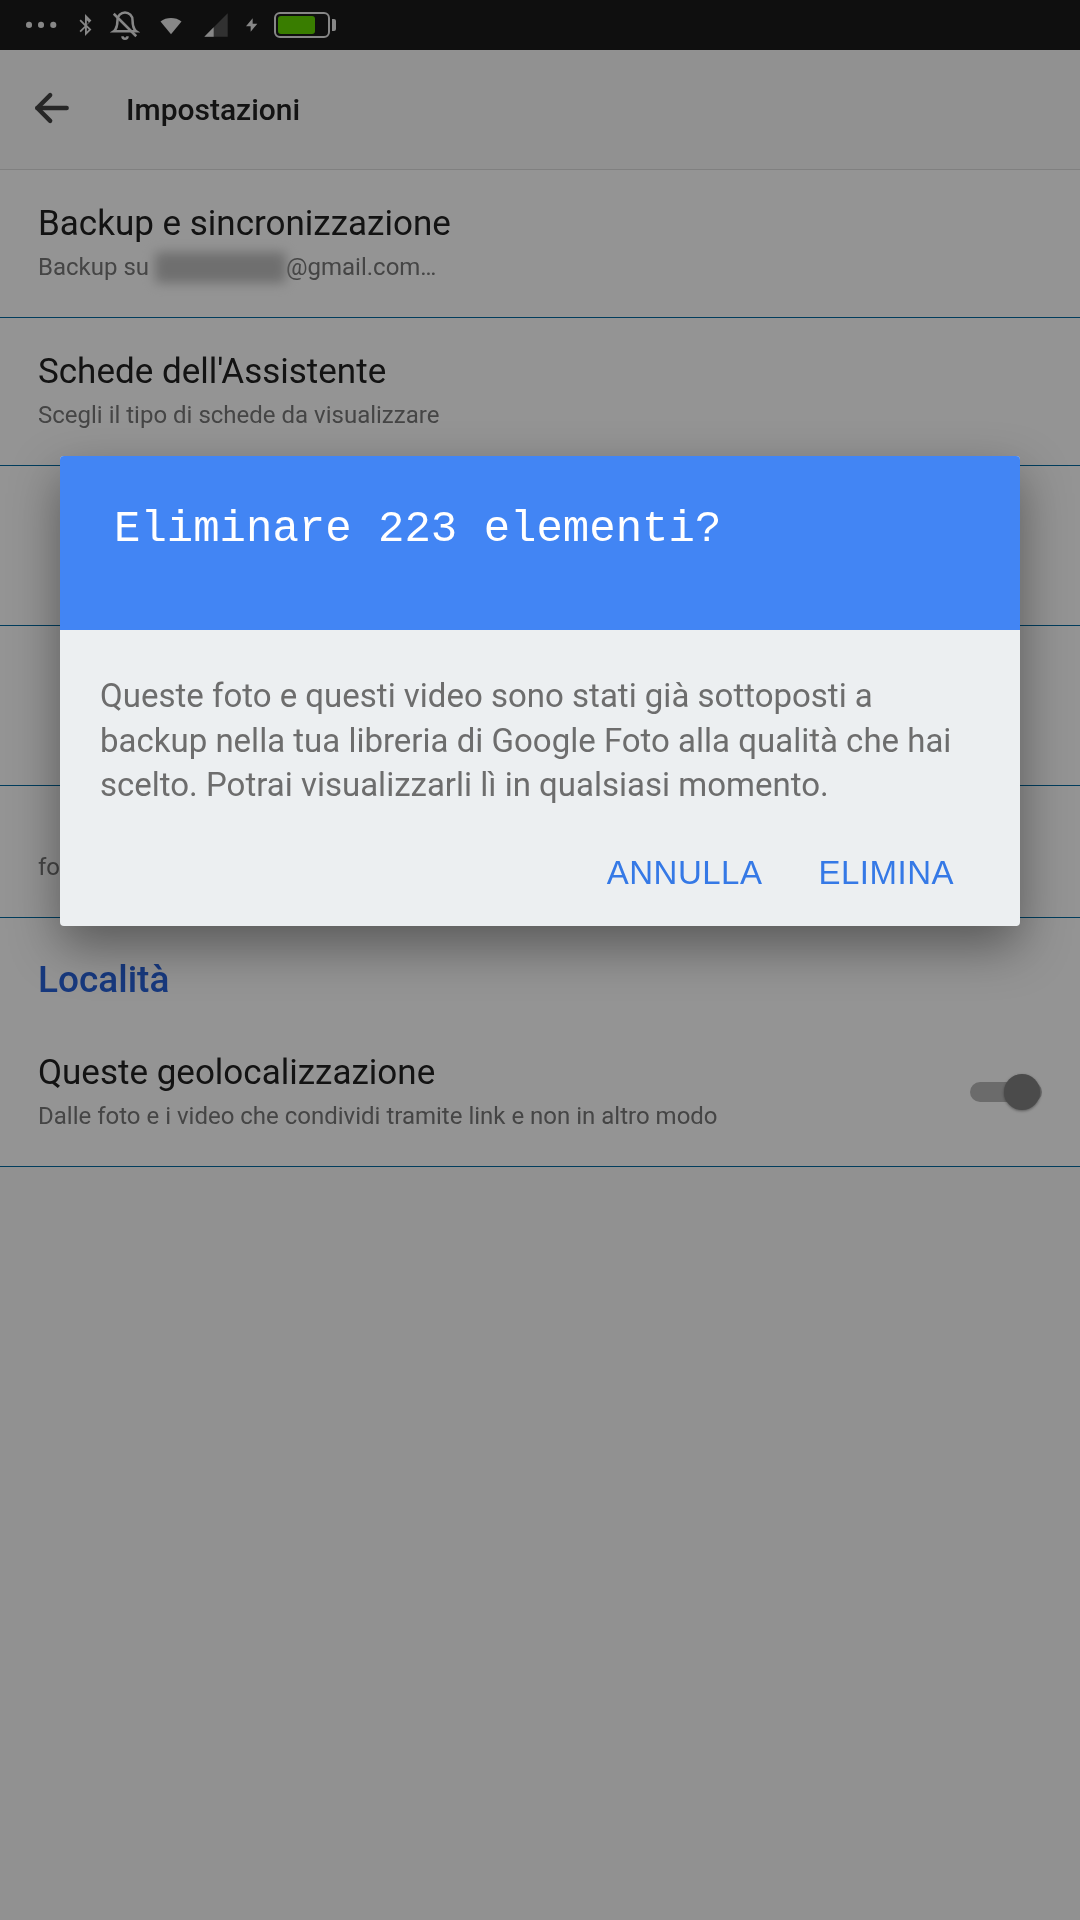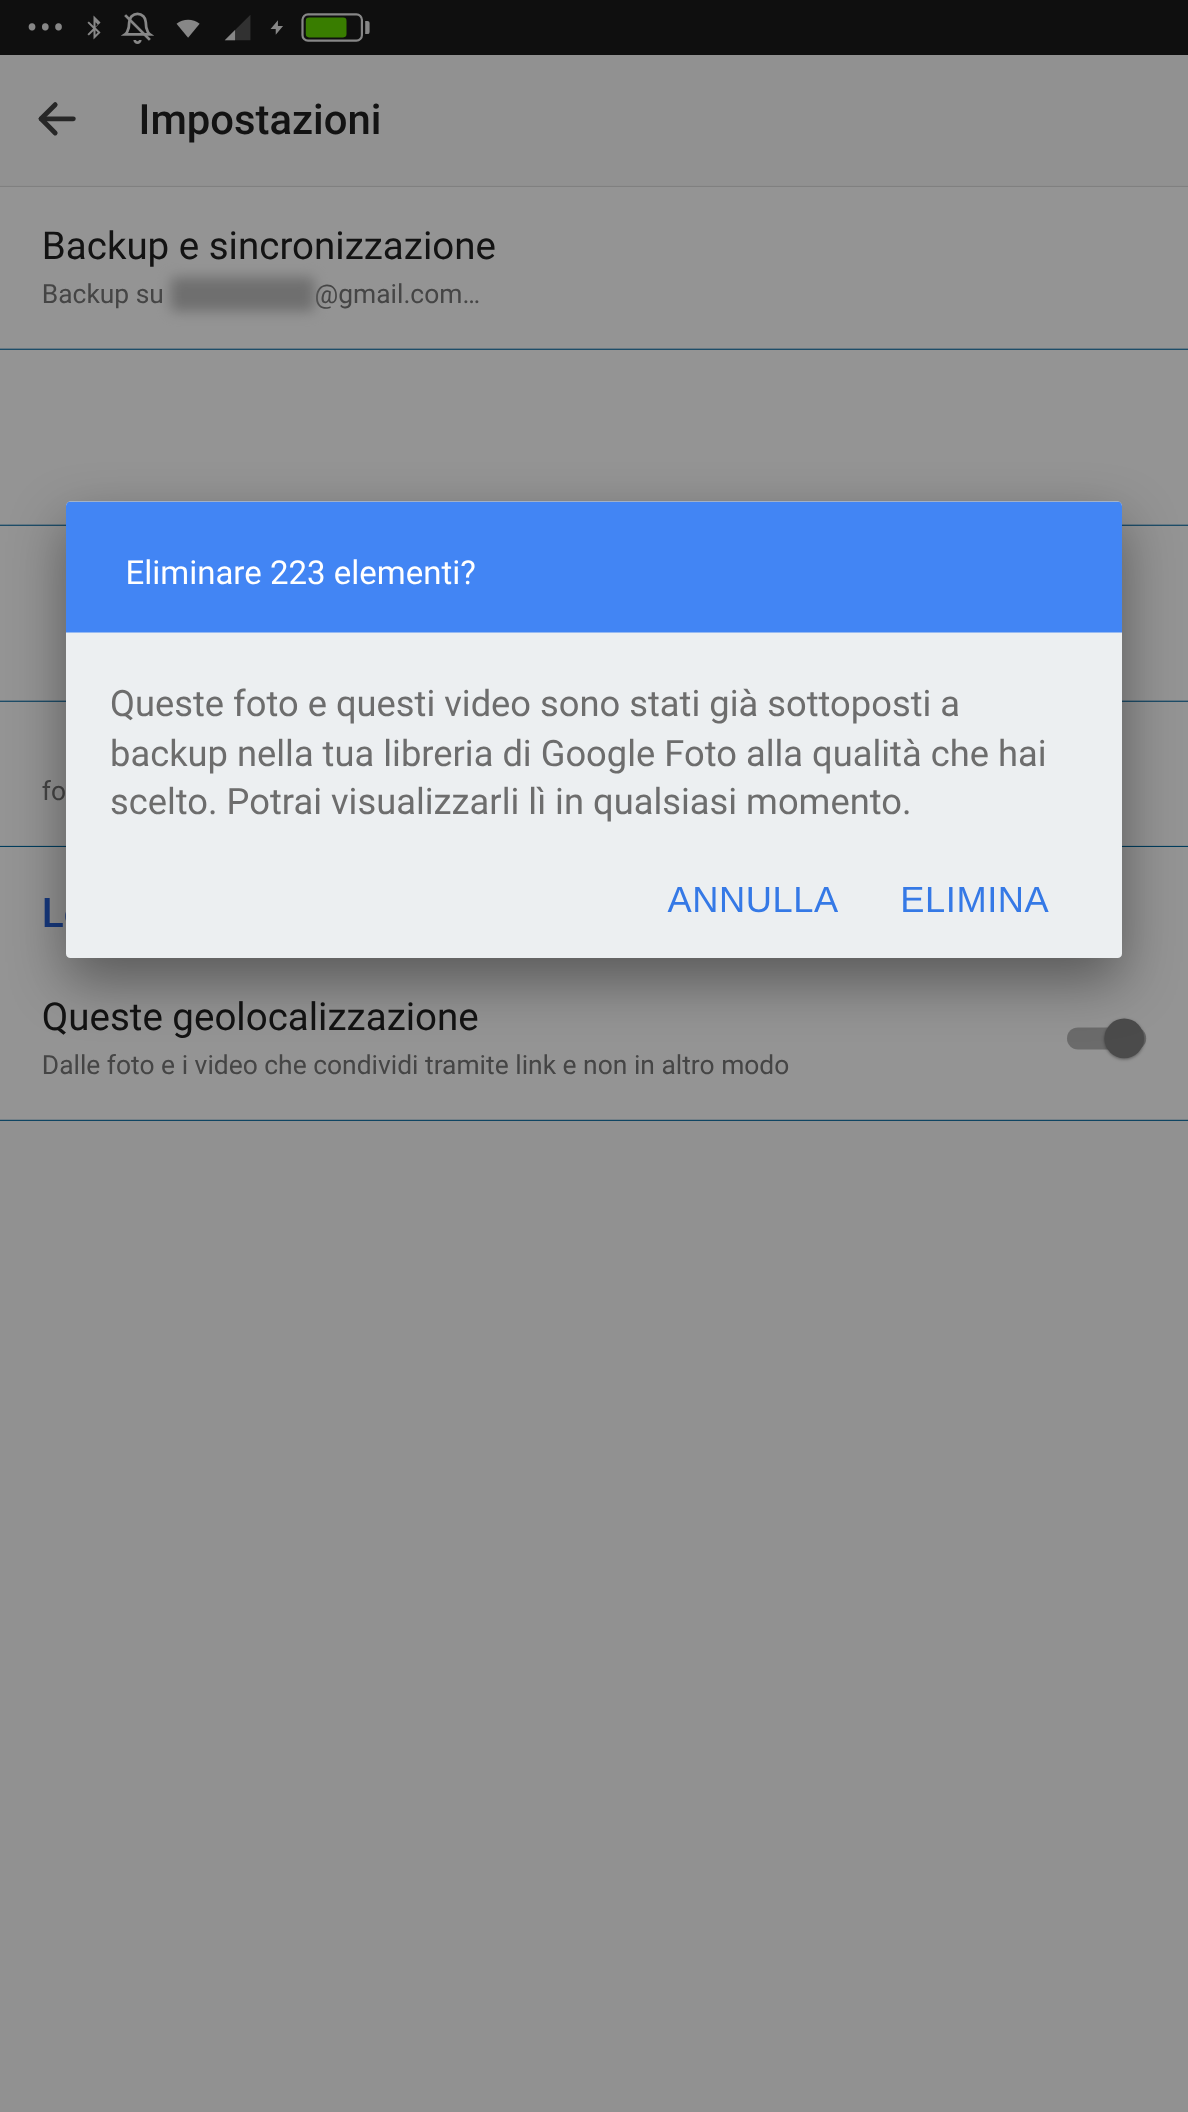--- a/index.html
+++ b/index.html
@@ -11,39 +11,39 @@
   .status-icons { display: flex; align-items: center; gap: 14px; }
   .status-icons svg { display: block; }
   .battery { display: flex; align-items: center; }
   .battery-body { width: 56px; height: 26px; border: 2px solid #e8e8e8; border-radius: 6px; position: relative; overflow: hidden; }
   .battery-fill { position: absolute; left: 2px; top: 2px; bottom: 2px; width: 70%; background: #63d800; border-radius: 3px; }
   .battery-tip { width: 4px; height: 12px; background: #e8e8e8; margin-left: 2px; border-radius: 0 2px 2px 0; }
 
   
   .app-bar { height: 120px; background: #fafafa; display: flex; align-items: center; padding: 0 30px; border-bottom: 1px solid #ddd; }
   .back-arrow { margin-right: 52px; }
-  .app-title { font-size: 38px; font-weight: 500; color: #222; }
+  .app-title { font-size: 30px; font-weight: 500; color: #222; }
 
   
   .list { background: #fff; }
   .item { padding: 32px 38px 34px; border-bottom: 1px solid #0369a1; }
   .item-title { font-size: 35px; color: #222; line-height: 1.25; }
   .item-sub { font-size: 24px; color: #777; margin-top: 6px; line-height: 1.3; }
   .item-sub .blur { display:inline-block; background:#bfbfbf; color:transparent; filter:blur(6px); border-radius:4px; vertical-align:baseline; }
   .section-label { font-size: 37px; font-weight: 500; color: #2962d9; padding: 40px 38px 18px; }
   .item.with-toggle { display:flex; align-items:center; gap:24px; }
   .item.with-toggle .text { flex:1; }
   .toggle { width:72px; height:40px; position:relative; }
   .toggle-track { position:absolute; left:0; right:0; top:10px; height:20px; background:#b9b9b9; border-radius:10px; }
   .toggle-thumb { position:absolute; top:2px; width:36px; height:36px; border-radius:50%; background:#818181; left:34px; box-shadow:0 1px 3px rgba(0,0,0,.4); }
 
   
   .scrim { position:absolute; inset:0; background:rgba(0,0,0,0.42); }
   .dialog { position:absolute; left:60px; right:60px; top:456px; background:#eceff1; border-radius:4px; box-shadow:0 20px 50px rgba(0,0,0,.4); overflow:hidden; }
-  .dialog-header { background:#4285f4; color:#fff; padding:48px 54px 36px; font-size:30px; font-weight:400; }
+  .dialog-header { background:#4285f4; color:#fff; padding:48px 54px 76px; font-size:44px; font-weight:400;font-family:Liberation Mono, monospace; }
   .dialog-body { padding:44px 40px 20px; font-size:33px; color:#6d6d6d; line-height:1.35; }
   .dialog-actions { display:flex; justify-content:flex-end; gap:56px; padding:26px 66px 34px; }
   .dlg-btn { font-size:33px; font-weight:500; color:#3579e6; letter-spacing:.5px; background:none; border:none; cursor:pointer; }
 
   .page { position:relative; width:1080px; height:1920px; }
 </style>
 </head>
 <body>
 
 <div class="page">
@@ -90,20 +90,24 @@
 
   <div class="list">
 
     <div class="item">
       <div class="item-title">Backup e sincronizzazione</div>
       <div class="item-sub">
         <span>Backup su </span><span class="blur">xxxxxxxxxxx</span><span>@gmail.com…</span>
       </div>
     </div>
 
+    <div class="item">
+      <div class="item-title">Schede dell'Assistente</div>
+      <div class="item-sub">Scegli il tipo di schede da visualizzare</div>
+    </div>
 
     <div class="item" style="height:160px;"></div>
     <div class="item" style="height:160px;"></div>
 
     <div class="item" style="padding-top:60px;">
       <div class="item-sub">fotocamera che ti permetta di passare direttamente a Google Foto</div>
     </div>
 
     <div class="section-label">Località</div>
 

